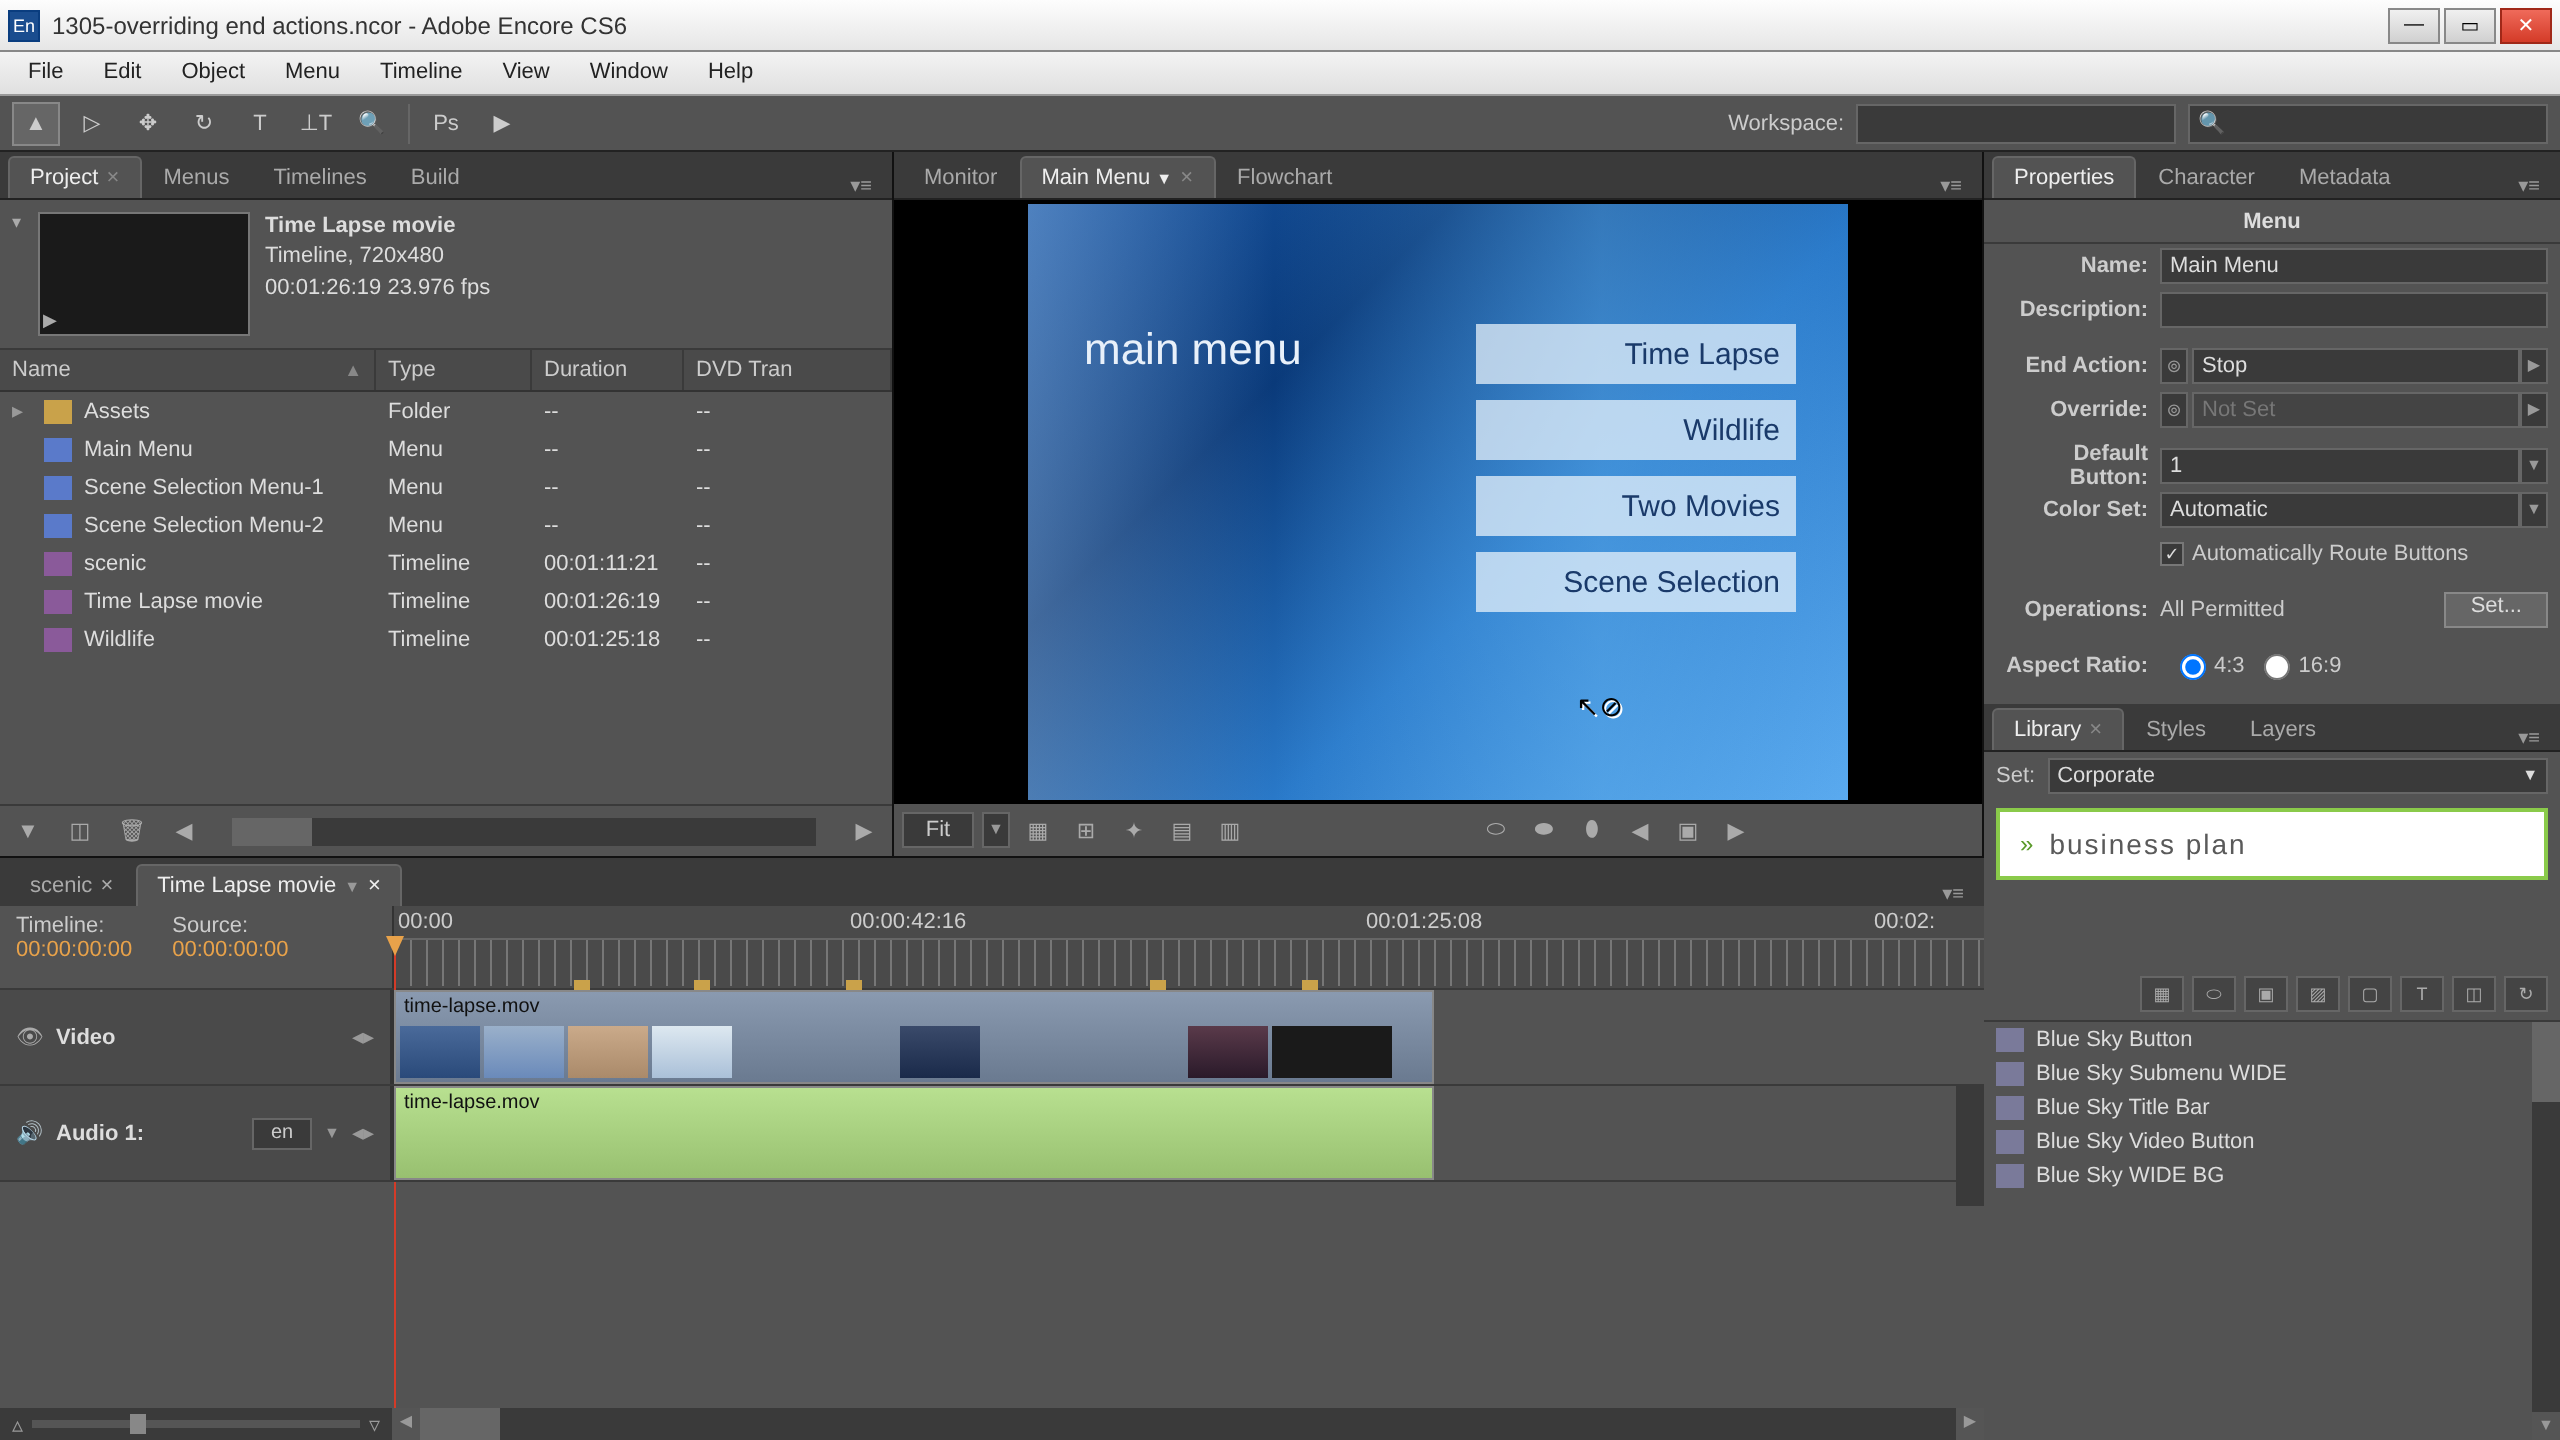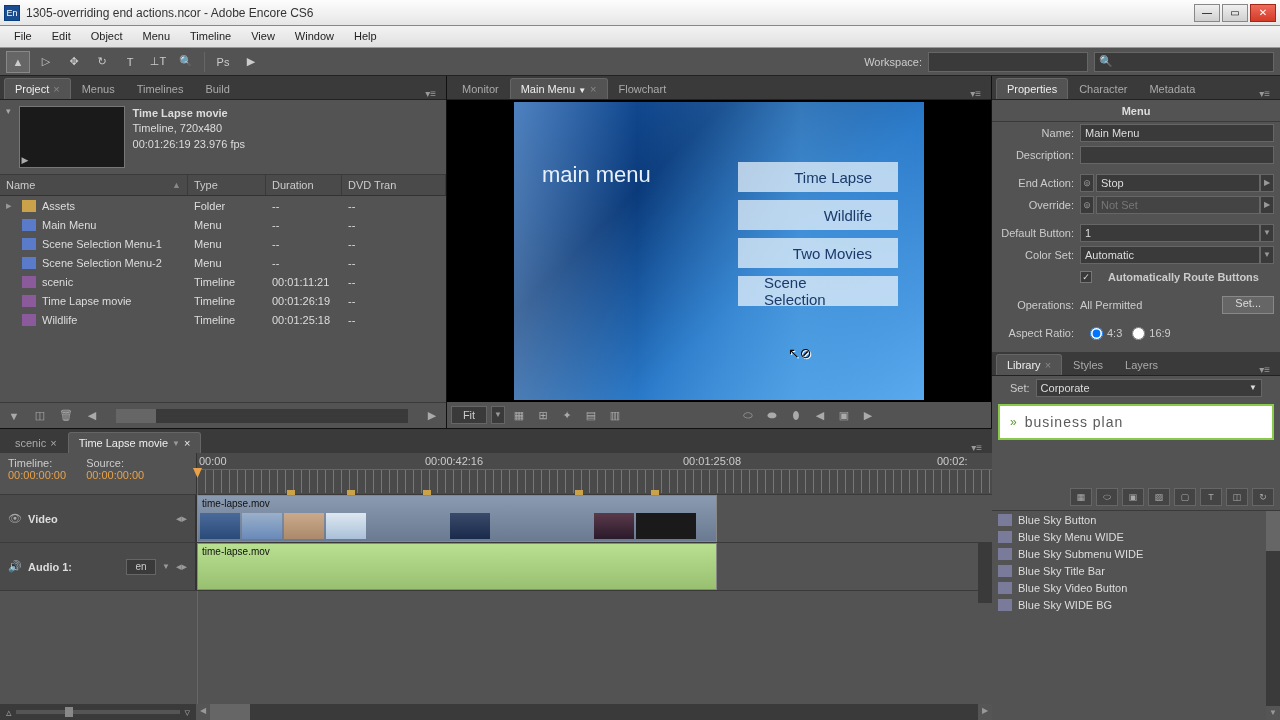--- a/index.html
+++ b/index.html
@@ -70,47 +70,47 @@
 .pf-scroll { flex: 1; height: 14px; background: #3a3a3a; margin: 0 6px; position: relative; }
 .pf-scroll-thumb { position: absolute; left: 0; width: 40px; height: 100%; background: #666; }
 
 
 .monitor-panel { background: #2a2a2a; flex: 1; display: flex; flex-direction: column; }
 .monitor-view { flex: 1; background: #000; position: relative; display: flex; align-items: center; justify-content: center; padding: 2px; }
 .menu-preview { width: 410px; height: 298px; background: linear-gradient(135deg, #1a5aaa 0%, #0a3a7a 30%, #2a7aca 60%, #5aaaef 100%); position: relative; overflow: hidden; }
 .menu-preview::before { content: ''; position: absolute; inset: 0; background: linear-gradient(90deg, rgba(200,220,240,0.3) 0%, transparent 30%, rgba(100,180,240,0.4) 70%, transparent 100%); }
 .menu-title { position: absolute; left: 28px; top: 60px; color: #e8f0fa; font-size: 22px; font-family: Arial; }
 .menu-btns { position: absolute; right: 26px; top: 60px; display: flex; flex-direction: column; gap: 8px; }
-.menu-btn { width: 160px; height: 30px; background: rgba(230,240,250,0.75); display: flex; align-items: center; justify-content: flex-end; padding: 0 26px; color: #1a3a6a; font-size: 15px; font-family: Arial; }
+.menu-btn { width: 160px; height: 30px; background: rgba(230,240,250,0.75); display: flex; align-items: center; justify-content: flex-end; padding: 0 8px; color: #1a3a6a; font-size: 15px; font-family: Arial; }
 .cursor-arrow { position: absolute; left: 274px; top: 243px; font-size: 14px; color: #000; text-shadow: 1px 1px 0 #fff; }
 
 .monitor-footer { height: 26px; background: #535353; display: flex; align-items: center; padding: 0 4px; gap: 4px; }
 .mf-fit { width: 36px; height: 18px; background: #3a3a3a; border: 1px solid #666; color: #ccc; text-align: center; line-height: 16px; }
 .mf-dd { width: 14px; height: 18px; background: #3a3a3a; border: 1px solid #666; color: #999; text-align: center; font-size: 8px; line-height: 16px; }
 .mfbtn { width: 20px; height: 16px; color: #aaa; display: flex; align-items: center; justify-content: center; }
 
 
 .props-panel { background: #535353; }
 .props-title-row { height: 22px; display: flex; align-items: center; justify-content: center; color: #ddd; font-weight: bold; border-bottom: 1px solid #3a3a3a; }
 .props-subtabs { height: 22px; display: flex; border-bottom: 1px solid #3a3a3a; }
 .pstab { padding: 4px 14px; color: #aaa; }
 .pstab.active { color: #eee; border-bottom: 2px solid #888; }
 
 .prop-row { display: flex; align-items: center; height: 22px; padding: 0 6px; }
-.prop-label { width: 82px; text-align: right; color: #ccc; padding-right: 6px; }
+.prop-label { width: 82px; text-align: right; color: #ccc; padding-right: 6px; font-weight: bold; }
 .prop-input { flex: 1; height: 18px; background: #3a3a3a; border: 1px solid #666; color: #ddd; padding: 0 4px; line-height: 16px; }
 .prop-input.disabled { color: #777; background: #444; }
 .prop-ddarrow { width: 14px; height: 18px; background: #3a3a3a; border: 1px solid #666; color: #999; text-align: center; font-size: 8px; line-height: 16px; }
 .prop-radio { margin: 0 4px 0 10px; }
 .prop-btn { height: 18px; padding: 0 12px; background: #666; border: 1px solid #888; color: #ddd; margin-left: 6px; }
 .link-icon { width: 14px; height: 18px; background: #3a3a3a; border: 1px solid #666; color: #999; text-align: center; font-size: 9px; line-height: 16px; margin-right: 2px; }
 
 
 .lib-panel { background: #535353; flex: 1; display: flex; flex-direction: column; }
-.lib-set-row { display: flex; align-items: center; height: 24px; padding: 0 18px; gap: 6px; }
+.lib-set-row { display: flex; align-items: center; height: 24px; padding: 0 6px; gap: 6px; }
 .lib-set-dd { flex: 1; height: 18px; background: #3a3a3a; border: 1px solid #666; color: #ddd; padding: 0 4px; line-height: 16px; display: flex; }
 .lib-preview { margin: 4px 6px; height: 36px; background: #fff; border: 2px solid #8aca4a; display: flex; align-items: center; padding: 0 10px; gap: 8px; }
 .lib-preview-icon { color: #5a9a2a; font-size: 12px; }
 .lib-preview-text { color: #5a5a5a; font-size: 14px; letter-spacing: 1px; }
 .lib-icons { display: flex; gap: 4px; padding: 4px 6px; justify-content: flex-end; }
 .lib-icon-btn { width: 22px; height: 18px; background: #444; border: 1px solid #666; color: #aaa; text-align: center; font-size: 9px; line-height: 16px; }
 .lib-list { flex: 1; background: #535353; overflow: hidden; border-top: 1px solid #3a3a3a; position: relative; }
 .lib-row { display: flex; align-items: center; height: 17px; color: #ddd; padding: 0 6px; gap: 6px; }
 .lib-ricon { width: 14px; height: 12px; background: #7a7a9a; }
 .lib-scroll { position: absolute; right: 0; top: 0; bottom: 0; width: 14px; background: #3a3a3a; }
@@ -502,21 +502,21 @@
         <div class="prop-ddarrow">▼</div>
       </div>
       <div class="prop-row">
         <div class="prop-label">Color Set:</div>
         <div class="prop-input">Automatic</div>
         <div class="prop-ddarrow">▼</div>
       </div>
       <div class="prop-row">
         <div class="prop-label"></div>
         <span class="checkbox">✓</span>
-        <span style="color:#ccc; margin-left:16px;font-weight:bold;">Automatically Route Buttons</span>
+        <span style="color:#ccc; margin-left:4px;">Automatically Route Buttons</span>
       </div>
       <div style="height:6px;"></div>
       <div class="prop-row">
         <div class="prop-label">Operations:</div>
         <div style="color:#ccc;">All Permitted</div>
         <div style="flex:1"></div>
         <div class="prop-btn">Set...</div>
       </div>
       <div style="height:6px;"></div>
       <div class="prop-row">
@@ -562,24 +562,20 @@
         <div class="lib-scroll">
           <div class="lib-scroll-thumb"></div>
           <div class="lib-scroll-dn">▼</div>
         </div>
       <div class="lib-row">
             <span class="lib-ricon"></span>
             <span>Blue Sky Button</span>
           </div>
           <div class="lib-row">
             <span class="lib-ricon"></span>
-            <span>Blue Sky Menu WIDE</span>
-          </div>
-          <div class="lib-row">
-            <span class="lib-ricon"></span>
             <span>Blue Sky Submenu WIDE</span>
           </div>
           <div class="lib-row">
             <span class="lib-ricon"></span>
             <span>Blue Sky Title Bar</span>
           </div>
           <div class="lib-row">
             <span class="lib-ricon"></span>
             <span>Blue Sky Video Button</span>
           </div>

